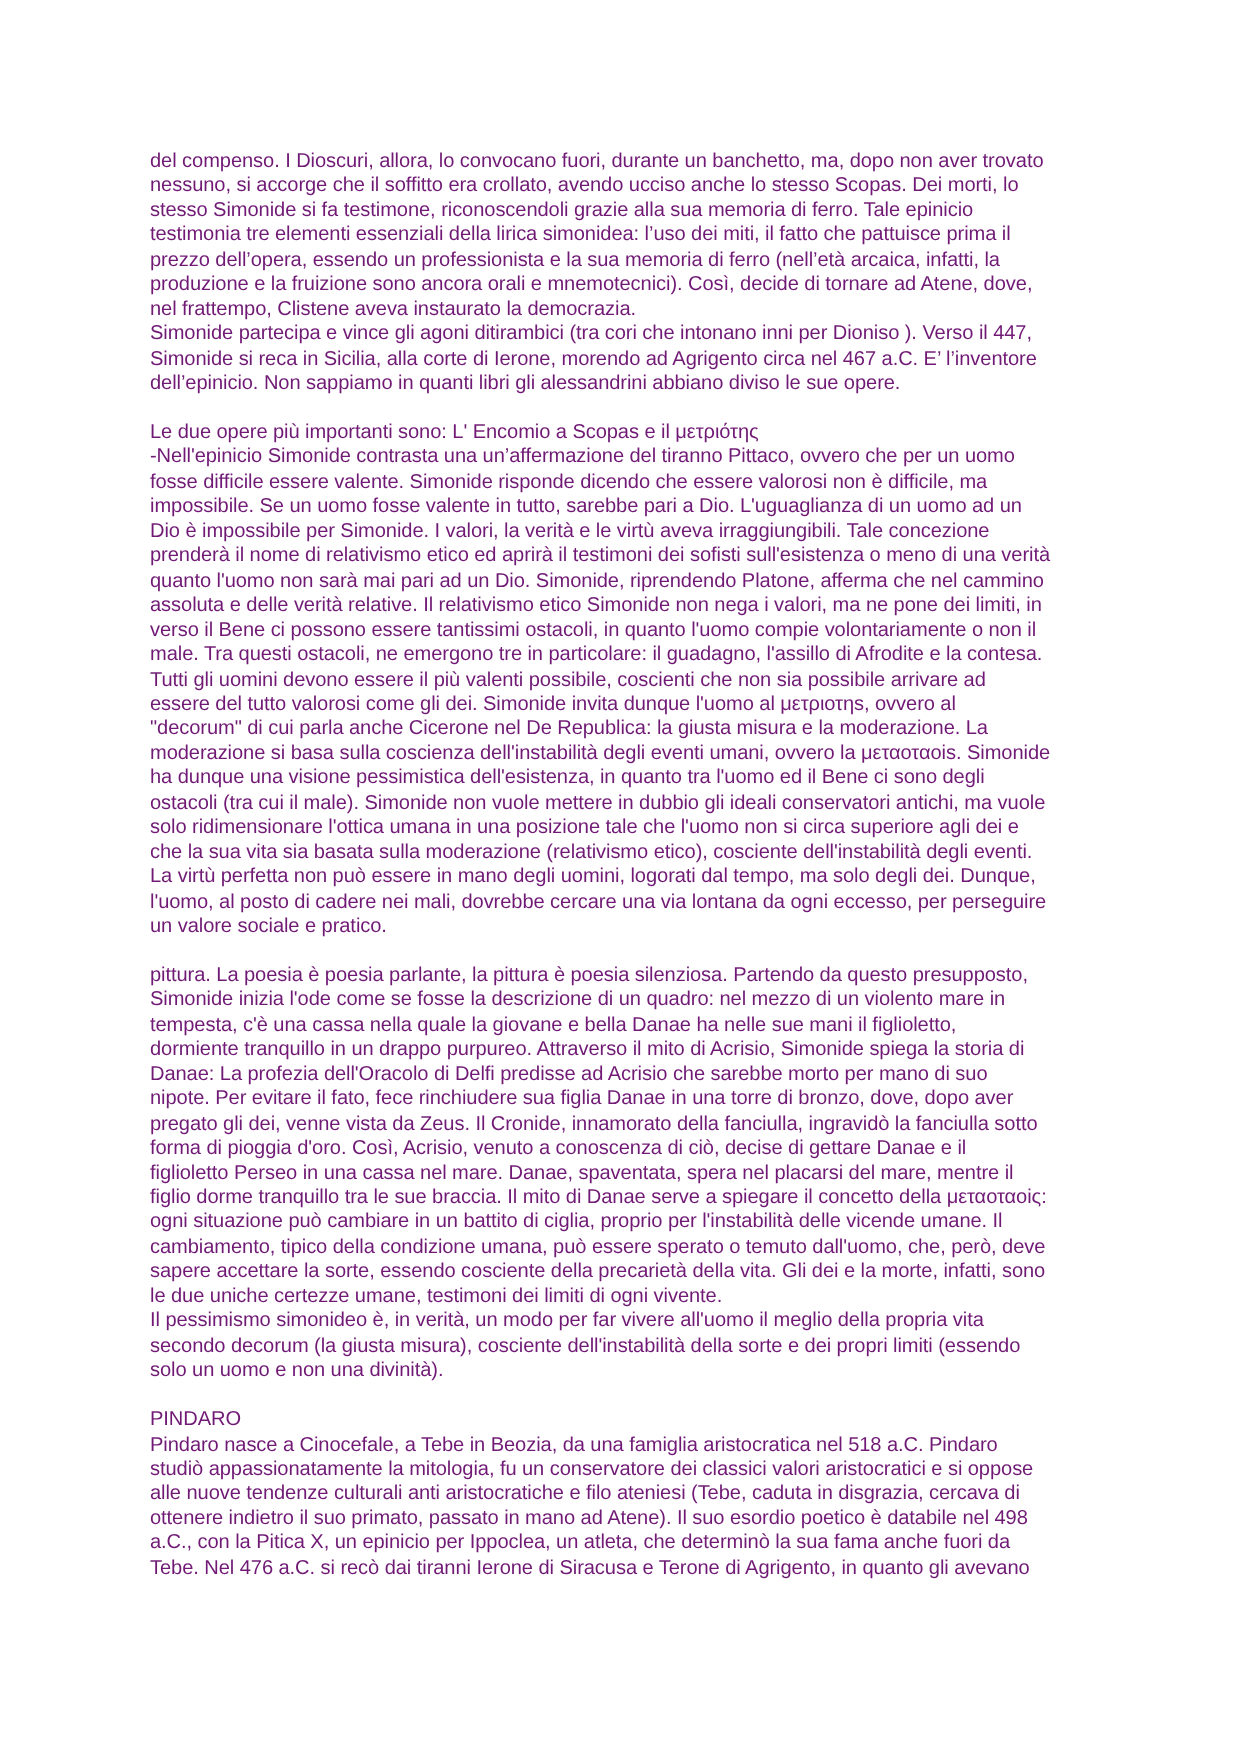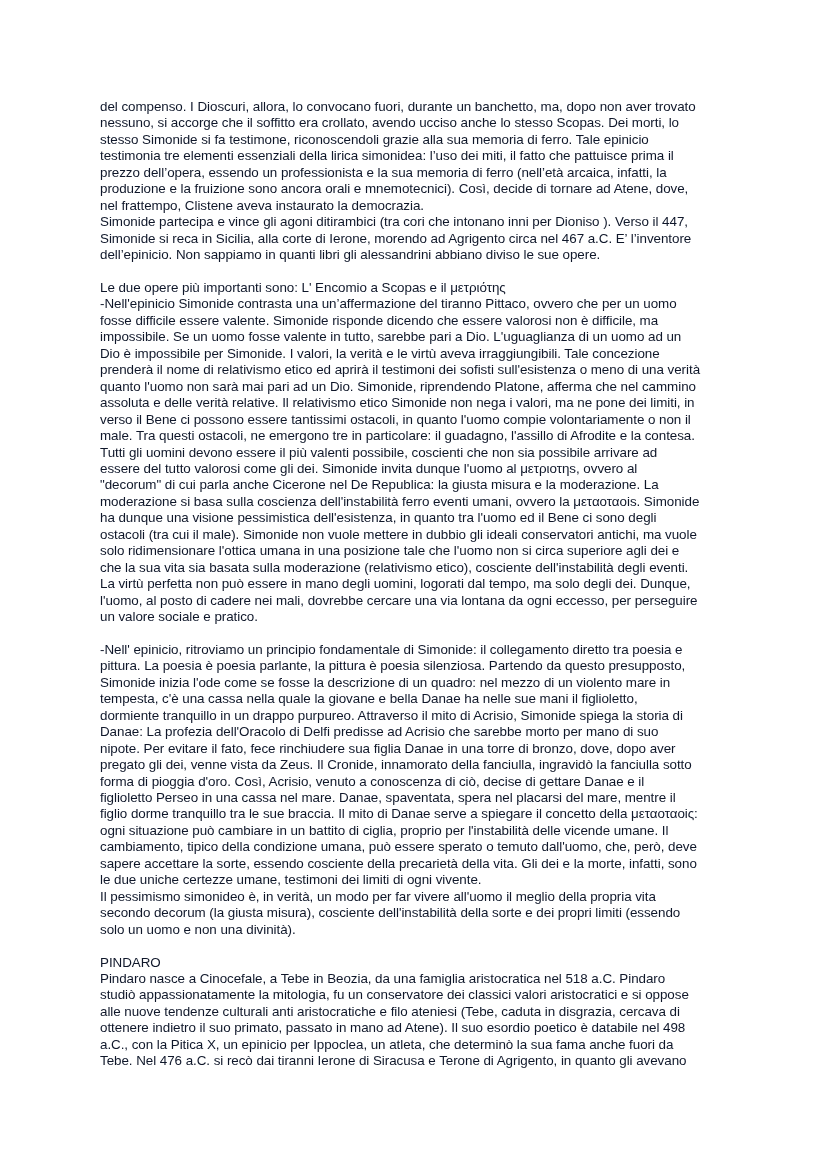--- a/index.html
+++ b/index.html
@@ -1,20 +1,20 @@
 <!DOCTYPE html>
 <html><head>
 <meta charset="utf-8">
 <style>
   html, body { margin:0; padding:0; background:#ffffff; }
   body { width:828px; height:1169px; overflow:hidden; position:relative; }
   .page {
     position:absolute; left:100px; top:99px; width:636px;
     font-family:"Liberation Sans", sans-serif;
-    font-size:13.4px; line-height:16.45px; color:#0f172a;
+    font-size:13.4px; line-height:16.45px; color:#701a75;
     letter-spacing:-0.05px;
   }
   .para { margin:0; white-space:normal; }
   .line { display:block; white-space:nowrap; }
   .blank { display:block; height:16.45px; }
 </style>
 </head>
 <body>
 
 <div class="page">
@@ -38,32 +38,31 @@
     <span class="line">impossibile. Se un uomo fosse valente in tutto, sarebbe pari a Dio. L'uguaglianza di un uomo ad un</span>
     <span class="line">Dio è impossibile per Simonide. I valori, la verità e le virtù aveva irraggiungibili. Tale concezione</span>
     <span class="line">prenderà il nome di relativismo etico ed aprirà il testimoni dei sofisti sull'esistenza o meno di una verità</span>
     <span class="line">quanto l'uomo non sarà mai pari ad un Dio. Simonide, riprendendo Platone, afferma che nel cammino</span>
     <span class="line">assoluta e delle verità relative. Il relativismo etico Simonide non nega i valori, ma ne pone dei limiti, in</span>
     <span class="line">verso il Bene ci possono essere tantissimi ostacoli, in quanto l'uomo compie volontariamente o non il</span>
     <span class="line">male. Tra questi ostacoli, ne emergono tre in particolare: il guadagno, l'assillo di Afrodite e la contesa.</span>
     <span class="line">Tutti gli uomini devono essere il più valenti possibile, coscienti che non sia possibile arrivare ad</span>
     <span class="line">essere del tutto valorosi come gli dei. Simonide invita dunque l'uomo al μετριοτηs, ovvero al</span>
     <span class="line">"decorum" di cui parla anche Cicerone nel De Republica: la giusta misura e la moderazione. La</span>
-    <span class="line">moderazione si basa sulla coscienza dell'instabilità ferro eventi umani, ovvero la μεταοταοis. Simonide</span>
+    <span class="line">moderazione si basa sulla coscienza dell'instabilità degli eventi umani, ovvero la μεταοταοis. Simonide</span>
     <span class="line">ha dunque una visione pessimistica dell'esistenza, in quanto tra l'uomo ed il Bene ci sono degli</span>
     <span class="line">ostacoli (tra cui il male). Simonide non vuole mettere in dubbio gli ideali conservatori antichi, ma vuole</span>
     <span class="line">solo ridimensionare l'ottica umana in una posizione tale che l'uomo non si circa superiore agli dei e</span>
     <span class="line">che la sua vita sia basata sulla moderazione (relativismo etico), cosciente dell'instabilità degli eventi.</span>
     <span class="line">La virtù perfetta non può essere in mano degli uomini, logorati dal tempo, ma solo degli dei. Dunque,</span>
     <span class="line">l'uomo, al posto di cadere nei mali, dovrebbe cercare una via lontana da ogni eccesso, per perseguire</span>
     <span class="line">un valore sociale e pratico.</span>
   </div>
   <span class="blank"></span>
   <div class="para">
-    <span class="line">-Nell' epinicio, ritroviamo un principio fondamentale di Simonide: il collegamento diretto tra poesia e</span>
     <span class="line">pittura. La poesia è poesia parlante, la pittura è poesia silenziosa. Partendo da questo presupposto,</span>
     <span class="line">Simonide inizia l'ode come se fosse la descrizione di un quadro: nel mezzo di un violento mare in</span>
     <span class="line">tempesta, c'è una cassa nella quale la giovane e bella Danae ha nelle sue mani il figlioletto,</span>
     <span class="line">dormiente tranquillo in un drappo purpureo. Attraverso il mito di Acrisio, Simonide spiega la storia di</span>
     <span class="line">Danae: La profezia dell'Oracolo di Delfi predisse ad Acrisio che sarebbe morto per mano di suo</span>
     <span class="line">nipote. Per evitare il fato, fece rinchiudere sua figlia Danae in una torre di bronzo, dove, dopo aver</span>
     <span class="line">pregato gli dei, venne vista da Zeus. Il Cronide, innamorato della fanciulla, ingravidò la fanciulla sotto</span>
     <span class="line">forma di pioggia d'oro. Così, Acrisio, venuto a conoscenza di ciò, decise di gettare Danae e il</span>
     <span class="line">figlioletto Perseo in una cassa nel mare. Danae, spaventata, spera nel placarsi del mare, mentre il</span>
     <span class="line">figlio dorme tranquillo tra le sue braccia. Il mito di Danae serve a spiegare il concetto della μεταοταοiς:</span>

